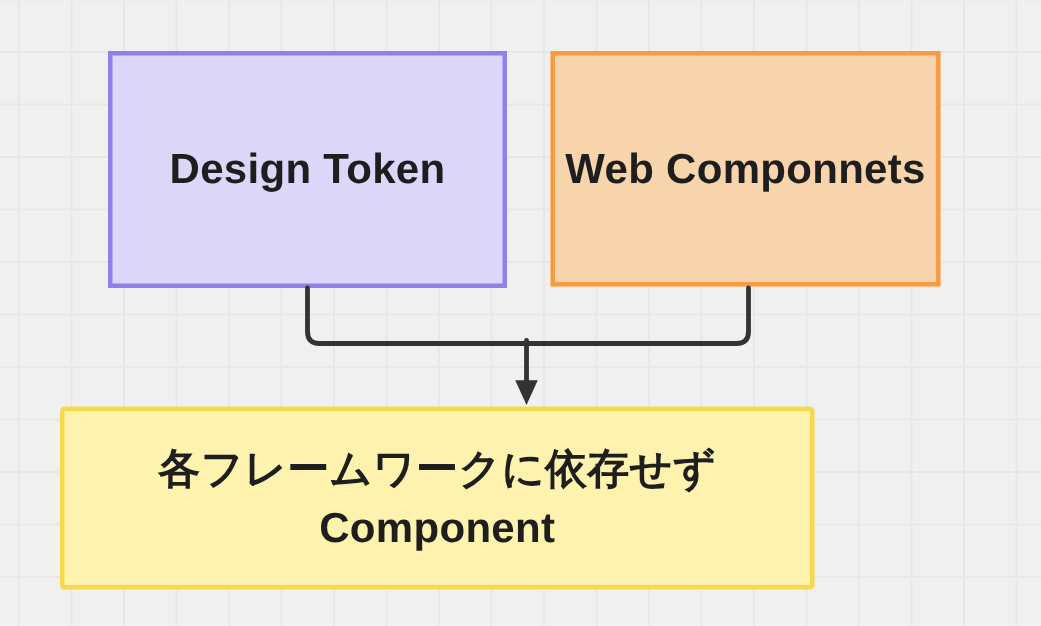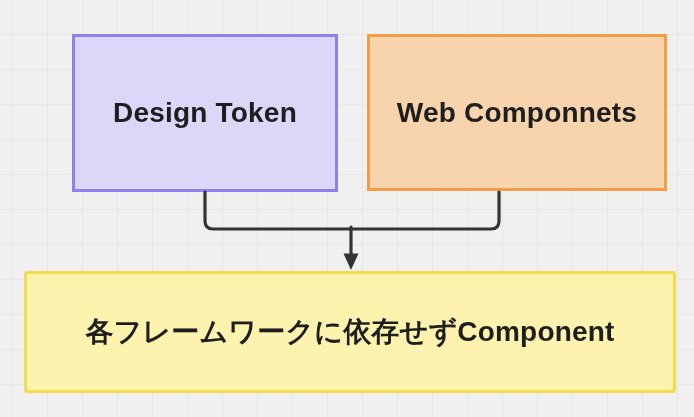--- a/index.html
+++ b/index.html
@@ -34,27 +34,27 @@
     letter-spacing: 0.2px;
   }
   .node-design-token {
     left: 72px; top: 34px;
     width: 266px; height: 158px;
     background: #dcd6f9;
     border: 3px solid #8f80eb;
   }
   .node-web-components {
     left: 367px; top: 34px;
-    width: 300px; height: 157px;
+    width: 260px; height: 157px;
     background: #f7d4ab;
     border: 3px solid #f79b44;
   }
   .node-result {
-    left: 24px; top: 271px;
-    width: 652px; height: 122px;
+    left: 40px; top: 271px;
+    width: 503px; height: 122px;
     background: #fdf3ae;
     border: 3px solid #f7d94c;
     border-radius: 3px;
     align-items: center;
   }
   .node-result .node-label span { display: block; }
   .connector-svg {
     position: absolute;
     left: 0; top: 0;
     width: 694px; height: 417px;

